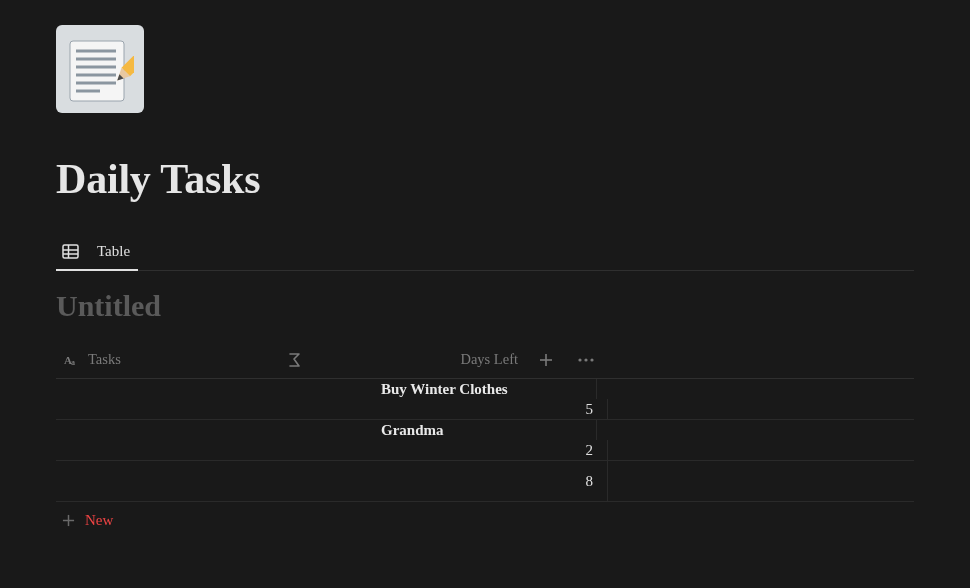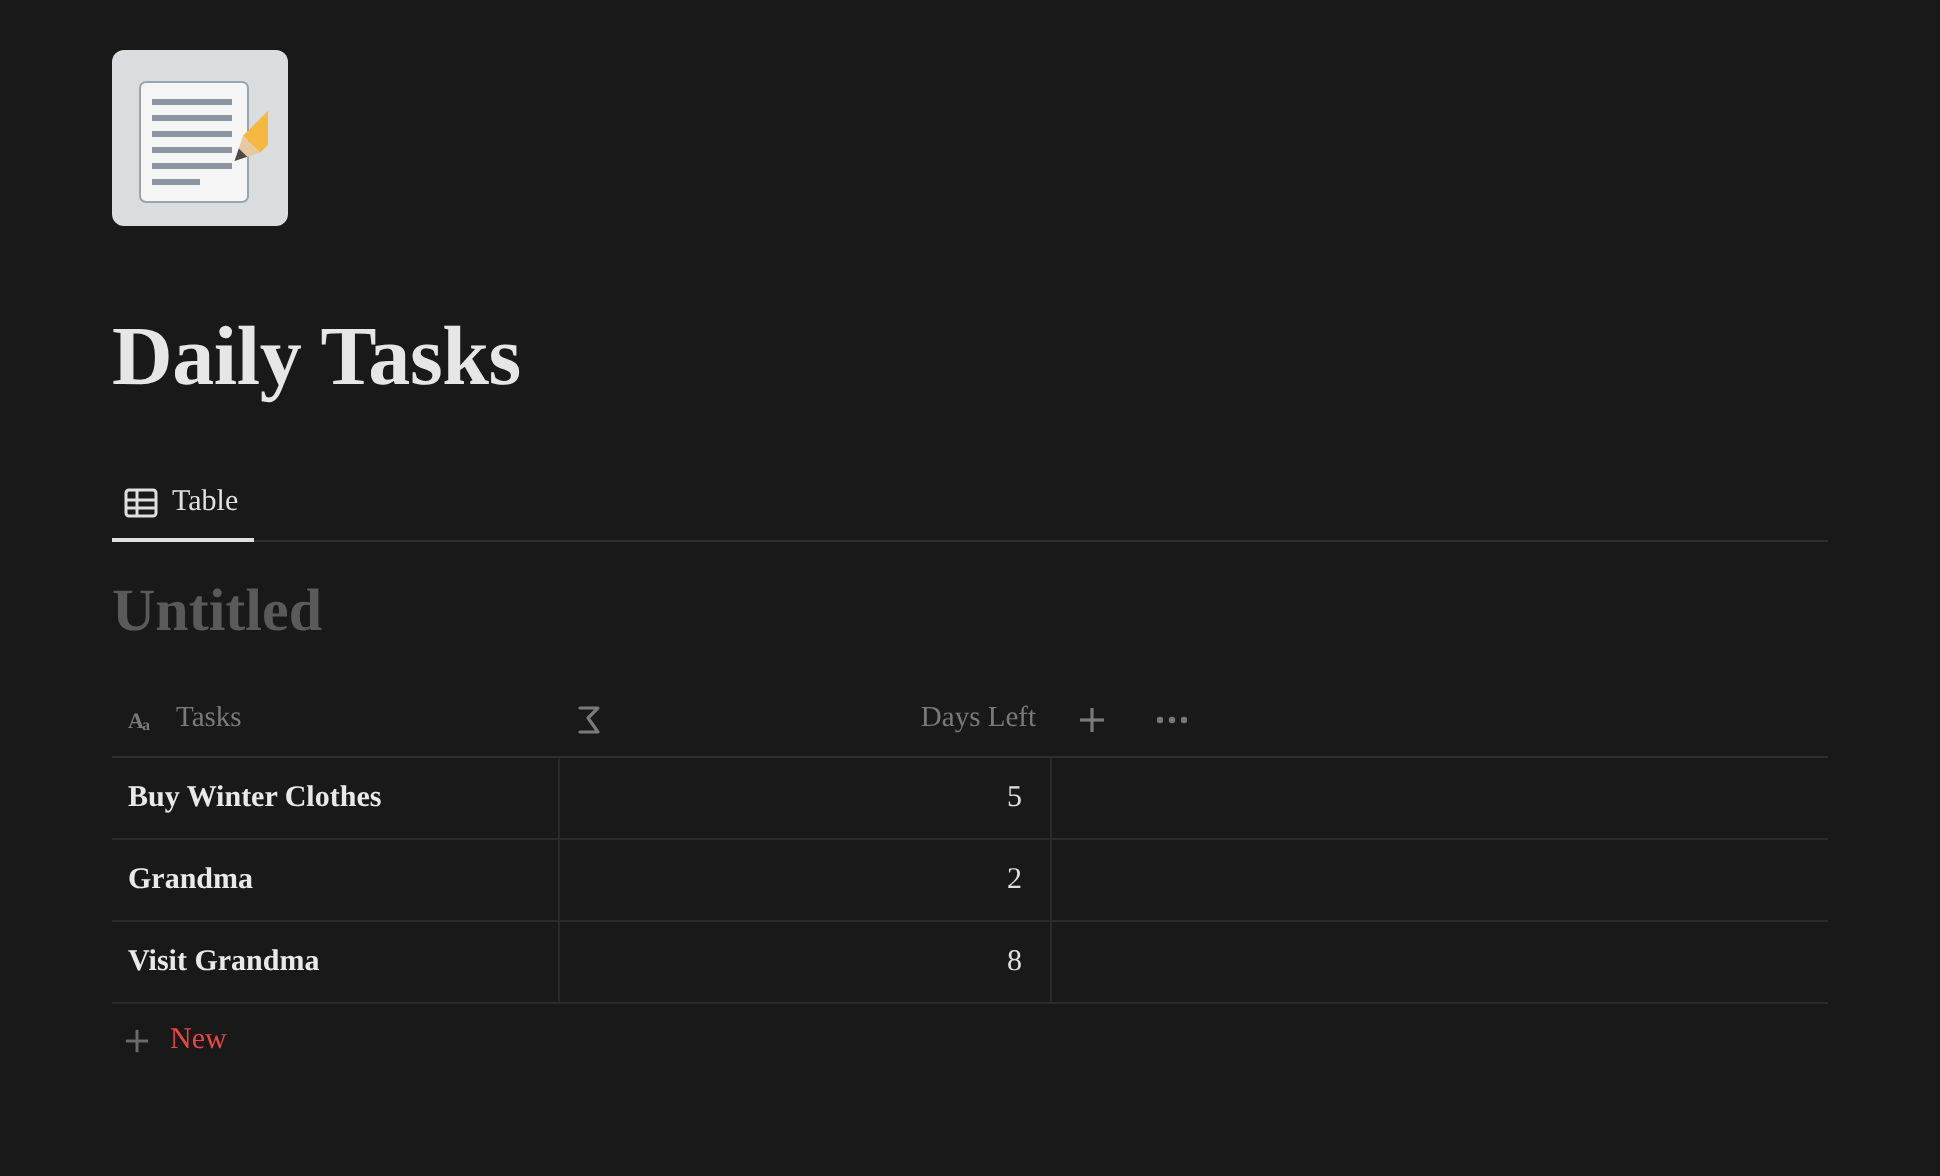--- a/index.html
+++ b/index.html
@@ -40,21 +40,21 @@
       letter-spacing: -0.2px;
     }
     .tabs {
       display: flex;
       border-bottom: 1px solid #2f2f2f;
       margin-bottom: 18px;
     }
     .tab {
       display: flex;
       align-items: flex-end;
-      gap: 7px;
+      gap: 18px;
       padding: 6px 8px 10px 6px;
       cursor: pointer;
       color: #e0e0e0;
       font-size: 15px;
       position: relative;
     }
     .tab.active::after {
       content: "";
       position: absolute;
       left: 0;
@@ -109,20 +109,21 @@
     .col-icon {
       display: inline-flex;
     }
     .table-body {
     }
     .table-row {
       display: flex;
       border-bottom: 1px solid #2a2a2a;
       height: 41px;
       align-items: center;
+      flex-direction: column;
     }
     .cell {
       padding: 0 8px;
       font-size: 15px;
     }
     .cell-tasks {
       width: 224px;
       color: #e9e9e9;
       font-weight: 600;
       border-right: 1px solid #2a2a2a;
@@ -235,21 +236,20 @@
     <div class="table-body">
       <div class="table-row">
         <div class="cell cell-tasks">Buy Winter Clothes</div>
         <div class="cell cell-daysleft">5</div>
       </div>
       <div class="table-row">
         <div class="cell cell-tasks">Grandma</div>
         <div class="cell cell-daysleft">2</div>
       </div>
       <div class="table-row">
-        <div class="cell cell-tasks">Visit Grandma</div>
         <div class="cell cell-daysleft">8</div>
       </div>
     </div>
 
     <div class="new-row">
       <span class="plus-icon">
         <svg width="13" height="13" viewBox="0 0 14 14">
           <line x1="7" y1="1" x2="7" y2="13" stroke="#6a6a6a" stroke-width="1.6"></line>
           <line x1="1" y1="7" x2="13" y2="7" stroke="#6a6a6a" stroke-width="1.6"></line>
         </svg>

